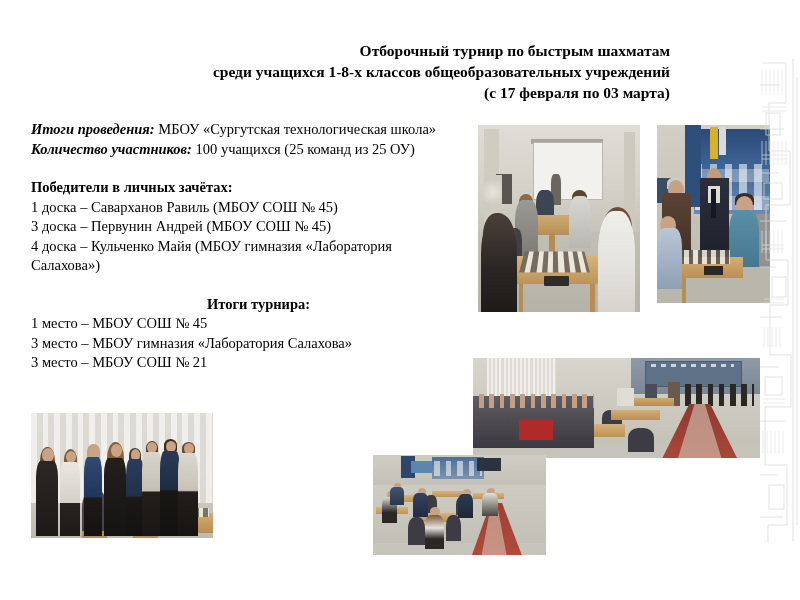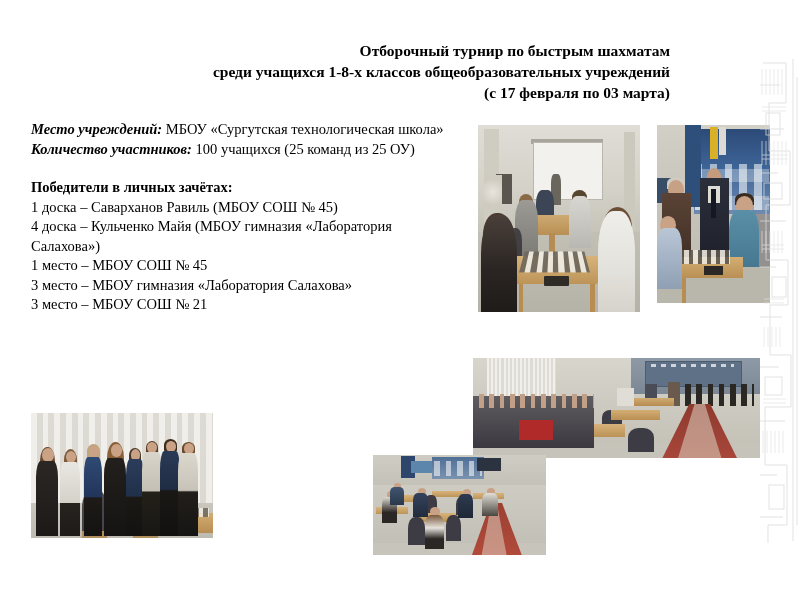--- a/index.html
+++ b/index.html
@@ -387,35 +387,37 @@
 
   <div id="title-block">
     <span class="tline">Отборочный турнир по быстрым шахматам</span>
     <span class="tline">среди учащихся 1-8-х классов общеобразовательных учреждений</span>
     <span class="tline">(с 17 февраля по 03 марта)</span>
   </div>
 
   <div id="body-text">
 
     <div class="row">
-      <span class="lbl">Место учреждений:</span>
+      <span class="lbl">Итоги проведения:</span>
       <span>МБОУ «Сургутская технологическая школа»</span>
     </div>
 
     <div class="row">
       <span class="lbl">Количество участников:</span>
       <span>100 учащихся (25 команд из 25 ОУ)</span>
     </div>
 
     <div class="section-head">Победители в личных зачётах:</div>
 
     <div class="row">1 доска – Саварханов Равиль (МБОУ СОШ № 45)</div>
+    <div class="row">3 доска – Первунин Андрей (МБОУ СОШ № 45)</div>
     <div class="row">4 доска – Кульченко Майя (МБОУ гимназия «Лаборатория</div>
     <div class="row">Салахова»)</div>
 
+    <div class="results-head">Итоги турнира:</div>
 
     <div class="row">1 место – МБОУ СОШ № 45</div>
     <div class="row">3 место – МБОУ гимназия «Лаборатория Салахова»</div>
     <div class="row">3 место – МБОУ СОШ № 21</div>
   </div>
 
   <div class="photo" id="photo-hall-tables">
     <div class="ph1-wall"></div>
     <div class="ph1-floor"></div>
     <div class="ph1-col-l"></div>

